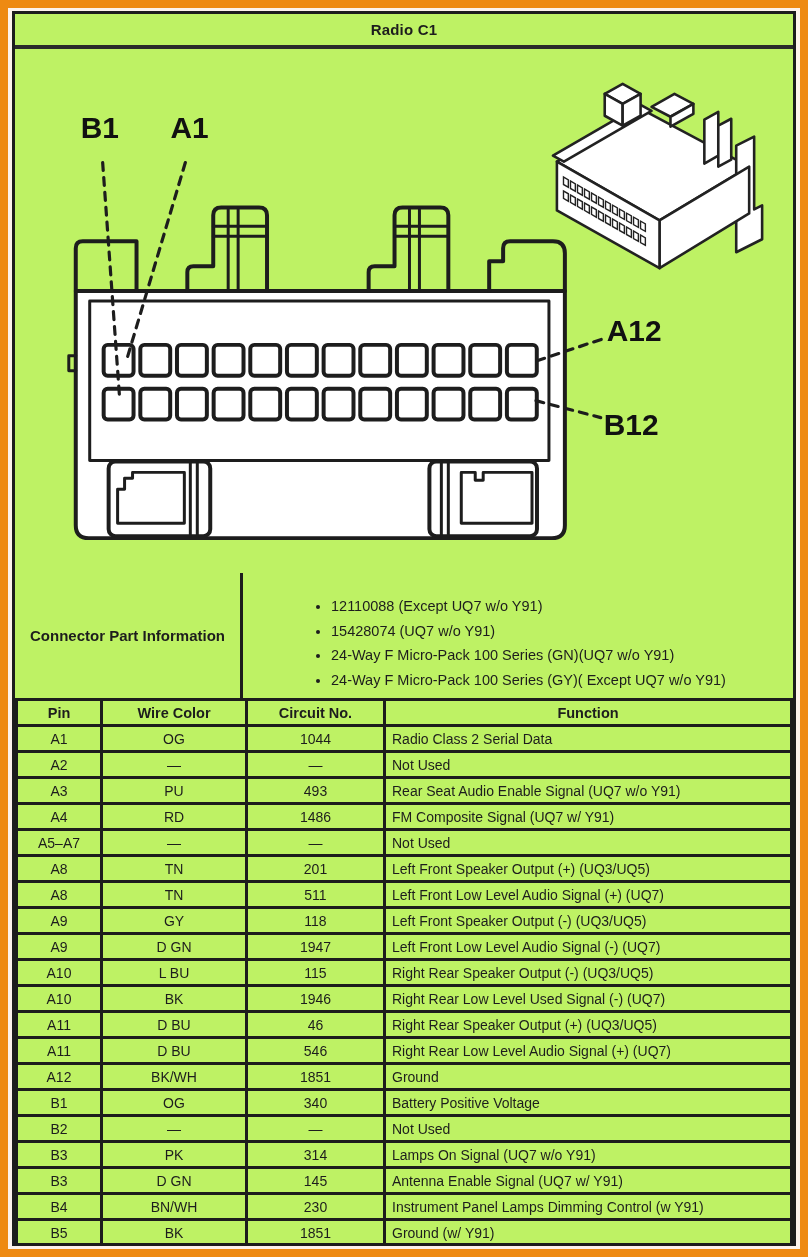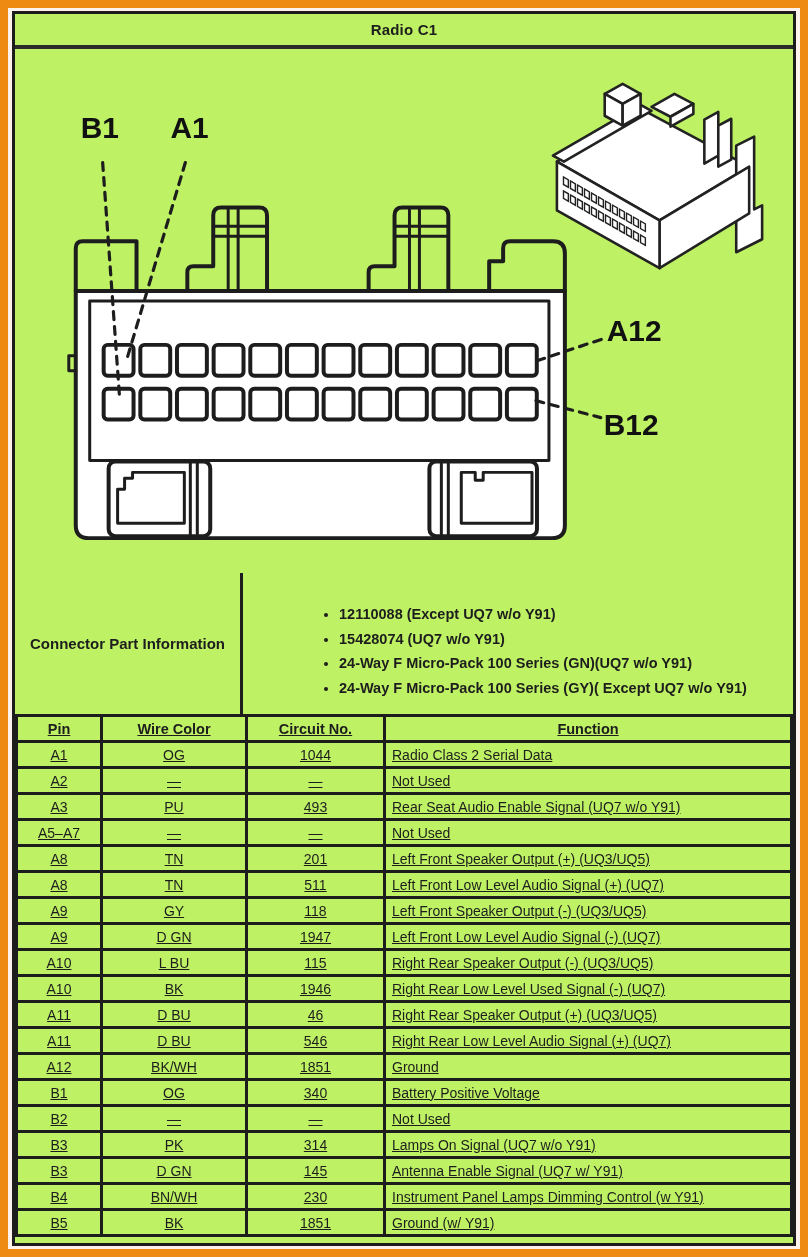--- a/index.html
+++ b/index.html
@@ -7,23 +7,23 @@
   .page{box-sizing:border-box;width:808px;height:1257px;border:8px solid #ee8a12;background:#fdf3ec;padding:3px 4px;}
   .sheet{box-sizing:border-box;width:100%;height:100%;background:#bef264;border:3px solid #1d1d1d;display:flex;flex-direction:column;overflow:hidden;}
   .title-row{flex:0 0 31px;border-bottom:4px solid #2b2b2b;display:flex;align-items:center;justify-content:center;
              font-weight:bold;font-size:15px;color:#1d1d1d;letter-spacing:.2px;}
   .diagram{flex:0 0 524px;position:relative;}
   .diagram svg{display:block;width:100%;height:100%;}
   .part-info{flex:0 0 120px;display:flex;border-bottom:0;border-top:0;}
   .part-label{flex:0 0 228px;border-right:3px solid #1d1d1d;display:flex;align-items:center;justify-content:center;
               font-weight:bold;font-size:15px;color:#1d1d1d;text-align:right;padding:0 10px;box-sizing:border-box;}
   .part-bullets{flex:1;box-sizing:border-box;}
-  .part-bullets ul{margin:16px;padding:16px 8px 0 80px;list-style:disc;font-weight:bold;}
+  .part-bullets ul{margin:8px;padding:16px 8px 0 80px;list-style:disc;}
   .part-bullets li{font-size:14.5px;color:#1d1d1d;margin-bottom:5px;line-height:1.35;}
-  table.pins{width:100%;border-collapse:collapse;table-layout:fixed;font-size:14px;color:#1d1d1d;border-top:3px solid #4c1d95;text-decoration:underline;}
+  table.pins{width:100%;border-collapse:collapse;table-layout:fixed;font-size:14px;color:#1d1d1d;border-top:3px solid #4c1d95;}
   table.pins th,table.pins td{border:3px solid #1d1d1d;height:23px;padding:0 3px;text-align:center;
               overflow:hidden;white-space:nowrap;}
   table.pins th{font-weight:bold;font-size:14.5px;}
   table.pins td.fn{text-align:left;padding-left:6px;margin-left:16px;}
   
   .ln{fill:none;stroke:#1d1d1d;stroke-width:4;stroke-linejoin:round;stroke-linecap:round;}
   .lnf{fill:#ffffff;stroke:#1d1d1d;stroke-width:4;stroke-linejoin:round;}
   .ln2{fill:none;stroke:#1d1d1d;stroke-width:3;stroke-linejoin:round;stroke-linecap:round;}
   .dash{fill:none;stroke:#1d1d1d;stroke-width:3.2;stroke-dasharray:8 7;stroke-linecap:round;}
   .iso{fill:#ffffff;stroke:#222222;stroke-width:2.6;stroke-linejoin:round;}
@@ -192,20 +192,26 @@
             <td>—</td>
             <td class="fn">Not Used</td>
           </tr>
           <tr>
             <td>A3</td>
             <td>PU</td>
             <td>493</td>
             <td class="fn">Rear Seat Audio Enable Signal (UQ7 w/o Y91)</td>
           </tr>
           <tr>
+            <td>A4</td>
+            <td>RD</td>
+            <td>1486</td>
+            <td class="fn">FM Composite Signal (UQ7 w/ Y91)</td>
+          </tr>
+          <tr>
             <td>A5–A7</td>
             <td>—</td>
             <td>—</td>
             <td class="fn">Not Used</td>
           </tr>
           <tr>
             <td>A8</td>
             <td>TN</td>
             <td>201</td>
             <td class="fn">Left Front Speaker Output (+) (UQ3/UQ5)</td>

